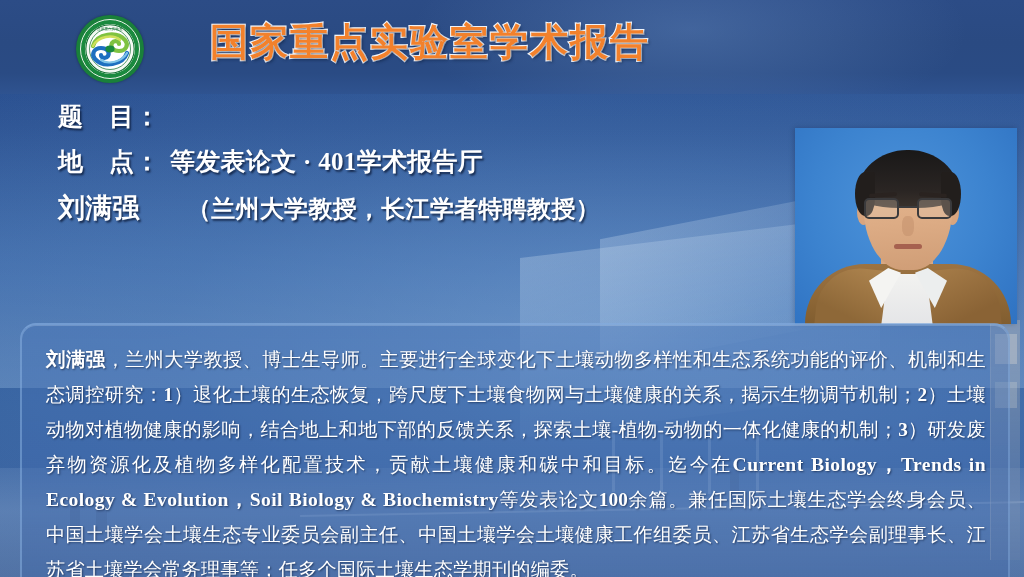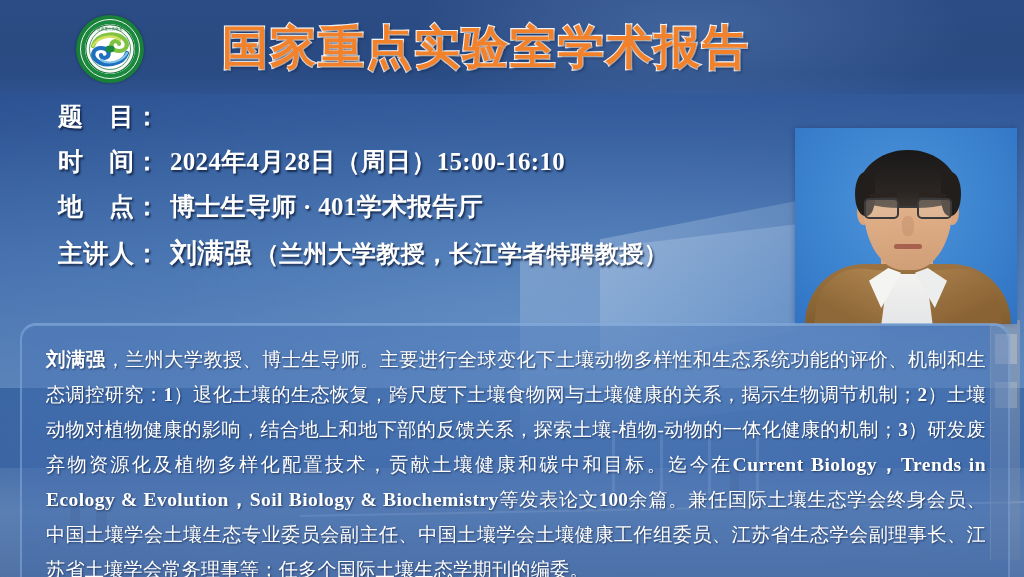--- a/index.html
+++ b/index.html
@@ -129,24 +129,24 @@
     transform: translateX(-50%);
     font-size: 3.4px;
     color: #0e6b2e;
     letter-spacing: 0.3px;
     white-space: nowrap;
   }
 
   
   .main-title {
     position: absolute;
-    left: 222px; top: 17px;
+    left: 210px; top: 17px;
     font-family: "DejaVu Sans", "Liberation Sans", sans-serif;
     font-weight: bold;
-    font-size: 46px;
+    font-size: 38px;
     letter-spacing: 2px;
     color: #f2812c;
     -webkit-text-stroke: 2.2px #f3f6fb;
     paint-order: stroke fill;
     text-shadow: 0 0 1px #ffffff, 2px 2px 3px rgba(10,25,55,0.5);
   }
 
   
   .info {
     position: absolute;
@@ -176,21 +176,21 @@
     color: #ffffff;
     letter-spacing: 0.3px;
     text-shadow: 1.5px 1.5px 2px rgba(8,22,50,0.75);
   }
   .row.title-row .val { font-size: 25.5px; letter-spacing: 0.4px; }
   .row.speaker-row .val { font-size: 25px; }
   .row .val .name {
     font-size: 27px;
     padding-right: 3px;
   }
-  .row .val .affil { font-size: 24px; }
+  .row .val .affil { font-size: 24px; margin-left: 44px; }
 
   
   .portrait {
     position: absolute;
     left: 795px; top: 128px;
     width: 222px; height: 196px;
     overflow: hidden;
     background: linear-gradient(180deg, #2f7fd0 0%, #3a86d4 60%, #3f84cd 100%);
     box-shadow: -1px 0 5px rgba(10,25,55,0.25);
   }
@@ -345,32 +345,27 @@
   </div>
 
   <div class="main-title">国家重点实验室学术报告</div>
 
   <div class="info">
 
     <div class="row title-row">
       <span class="lbl">题　目：</span>
     </div>
 
-    <div class="row">
-      <span class="lbl">时　间：</span>
-      <span class="val">2024年4月28日（周日）15:00-16:10</span>
-    </div>
 
     <div class="row">
       <span class="lbl">地　点：</span>
-      <span class="val">博士生导师 · 401学术报告厅</span>
+      <span class="val">等发表论文 · 401学术报告厅</span>
     </div>
 
     <div class="row speaker-row">
-      <span class="lbl">主讲人：</span>
       <span class="val"><span class="name">刘满强</span><span class="affil">（兰州大学教授，长江学者特聘教授）</span></span>
     </div>
 
 
   </div>
 
   <div class="portrait">
     <div class="p-bg"></div>
     <div class="p-neck"></div>
     <div class="p-jacket"></div>

